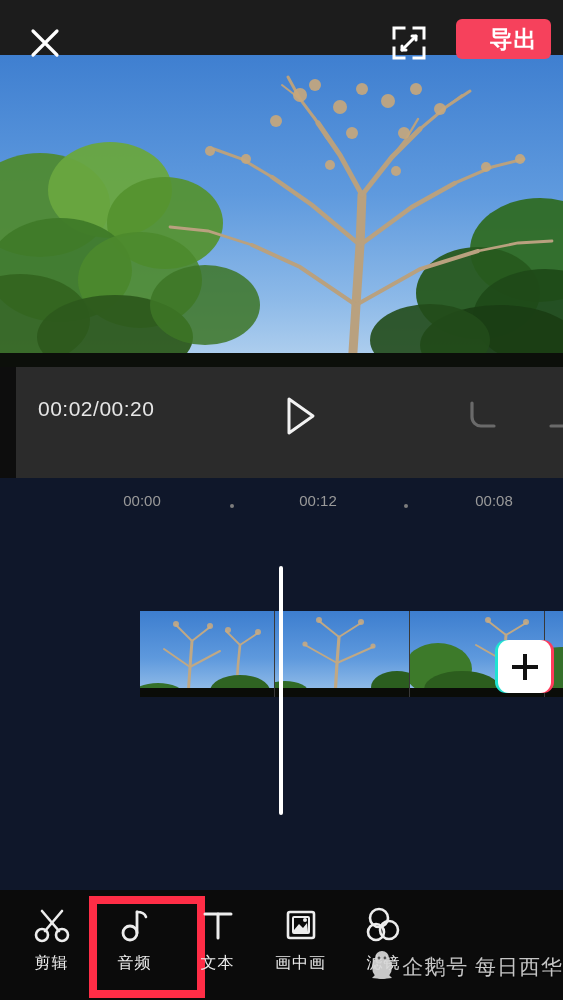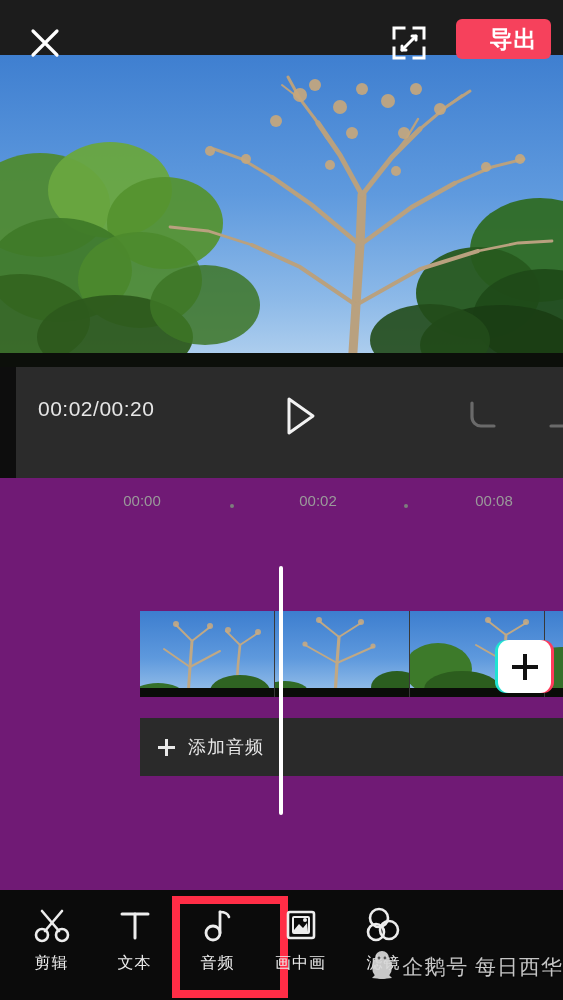--- a/index.html
+++ b/index.html
@@ -62,21 +62,21 @@
   }
   .play-btn {
     position:absolute; left:264px; top:27px; width:40px; height:44px; cursor:pointer;
   }
   .undo-btn { position:absolute; left:448px; top:30px; width:40px; height:38px; cursor:pointer; }
   .redo-btn { position:absolute; left:525px; top:30px; width:40px; height:38px; cursor:pointer; }
 
   
   .timeline {
     position:absolute; left:0; top:478px; width:563px; height:412px;
-    background:#701a75; overflow:hidden;
+    background:#0f172a; overflow:hidden;
   }
   .ruler { position:absolute; left:0; top:0; width:563px; height:45px; }
   .ruler-tick {
     position:absolute; top:14px; font-size:15px; color:#9a9a9a;
     transform:translateX(-50%); white-space:nowrap;
   }
   .ruler-dot {
     position:absolute; top:26px; width:4px; height:4px; border-radius:50%;
     background:#7d7d7d; transform:translateX(-50%);
   }
@@ -285,21 +285,21 @@
         <path d="M26 2 L33 6 L29 12" stroke="#6a6a6a" stroke-width="3" fill="none" stroke-linecap="round" stroke-linejoin="round"></path>
       </svg>
     </div>
   </div>
 
   <div class="timeline">
 
     <div class="ruler">
       <div class="ruler-tick" style="left:142px;">00:00</div>
       <div class="ruler-dot" style="left:232px;"></div>
-      <div class="ruler-tick" style="left:318px;">00:02</div>
+      <div class="ruler-tick" style="left:318px;">00:12</div>
       <div class="ruler-dot" style="left:406px;"></div>
       <div class="ruler-tick" style="left:494px;">00:08</div>
     </div>
 
 
     <div class="vtrack">
       <div class="vthumb" style="left:0;">
         <div class="sky2"></div>
         <svg width="135" height="86" viewBox="0 0 135 86" style="position:absolute;inset:0;">
           <g stroke="#c0a884" fill="none" stroke-linecap="round">
@@ -374,24 +374,20 @@
           <g stroke="#c0a884" fill="none" stroke-linecap="round">
             <path d="M58 86 L60 46 L62 22" stroke-width="2.8"></path>
             <path d="M62 22 L46 10" stroke-width="1.8"></path>
               <path d="M62 22 L80 10" stroke-width="1.8"></path>
           </g>
         </svg>
         <div class="soil"></div>
       </div>
     </div>
 
-    <div class="atrack">
-      <span class="a-plus"></span>
-      <span class="a-label">添加音频</span>
-    </div>
 
     <div class="playhead"></div>
   </div>
 
   <div class="add-clip-btn">
     <span class="plus"></span>
   </div>
 
   <div class="toolbar">
 
@@ -400,39 +396,39 @@
         <svg width="38" height="38" viewBox="0 0 38 38">
           <circle cx="9" cy="29" r="6" fill="none" stroke="#ededed" stroke-width="2.6"></circle>
           <circle cx="29" cy="29" r="6" fill="none" stroke="#ededed" stroke-width="2.6"></circle>
           <path d="M12 25 L29 5" stroke="#ededed" stroke-width="2.6" stroke-linecap="round"></path>
           <path d="M26 25 L9 5" stroke="#ededed" stroke-width="2.6" stroke-linecap="round"></path>
         </svg>
       </span>
       <span class="tlabel">剪辑</span>
     </div>
 
-    <div class="tool">
-      <span class="ticon">
-        <svg width="38" height="38" viewBox="0 0 38 38">
-          <path d="M6 8 L32 8" stroke="#ededed" stroke-width="3" stroke-linecap="round"></path>
-          <path d="M19 8 L19 32" stroke="#ededed" stroke-width="3" stroke-linecap="round"></path>
-        </svg>
-      </span>
-      <span class="tlabel">文本</span>
-    </div>
-
     <div class="tool highlight">
       <span class="ticon">
         <svg width="38" height="38" viewBox="0 0 38 38">
           <circle cx="14" cy="27" r="7" fill="none" stroke="#ededed" stroke-width="2.8"></circle>
           <path d="M21 27 L21 6" stroke="#ededed" stroke-width="2.8" stroke-linecap="round"></path>
           <path d="M21 6 C26 6 29 8 30 11" stroke="#ededed" stroke-width="2.6" fill="none" stroke-linecap="round"></path>
         </svg>
       </span>
       <span class="tlabel">音频</span>
+    </div>
+
+    <div class="tool">
+      <span class="ticon">
+        <svg width="38" height="38" viewBox="0 0 38 38">
+          <path d="M6 8 L32 8" stroke="#ededed" stroke-width="3" stroke-linecap="round"></path>
+          <path d="M19 8 L19 32" stroke="#ededed" stroke-width="3" stroke-linecap="round"></path>
+        </svg>
+      </span>
+      <span class="tlabel">文本</span>
     </div>
 
 
     <div class="tool">
       <span class="ticon">
         <svg width="38" height="38" viewBox="0 0 38 38">
           <rect x="6" y="6" width="26" height="26" rx="2" fill="none" stroke="#ededed" stroke-width="2.6"></rect>
           <rect x="11" y="11" width="16" height="16" rx="1" fill="none" stroke="#ededed" stroke-width="2"></rect>
           <path d="M12 24 L17 18 L21 22 L25 17 L26 26 L12 26 Z" fill="#ededed"></path>
           <circle cx="23" cy="14" r="2" fill="#ededed"></circle>

